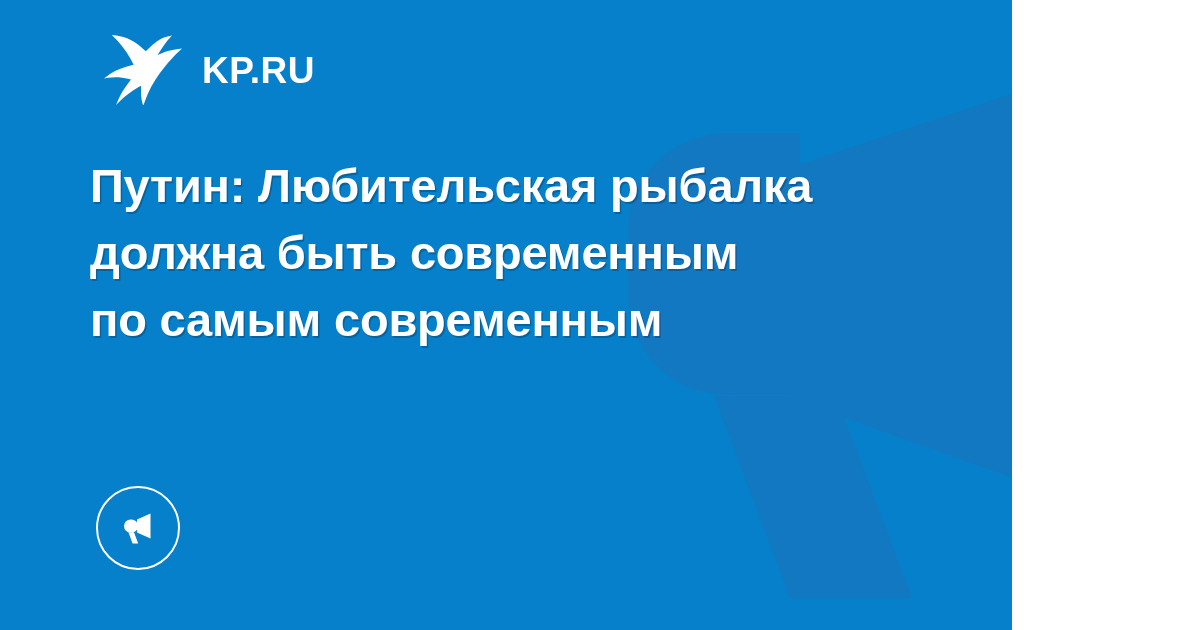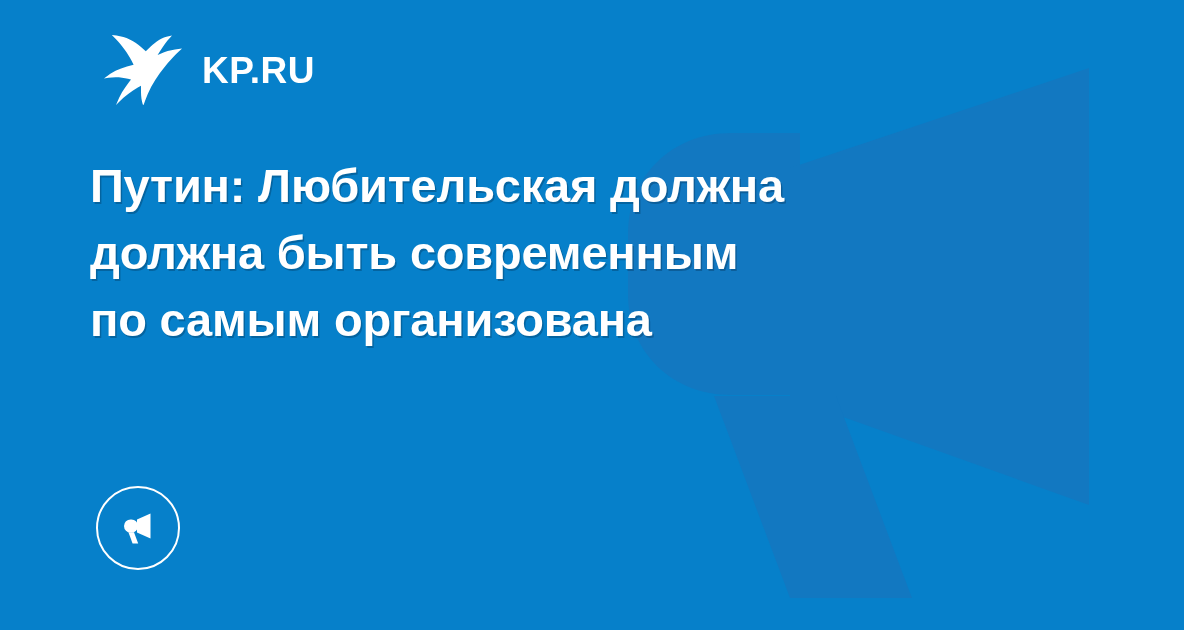--- a/index.html
+++ b/index.html
@@ -3,21 +3,21 @@
 <meta charset="utf-8">
 <title>KP.RU social card</title>
 <style>
   html, body {
     margin: 0;
     padding: 0;
     background: #ffffff;
   }
   #card {
     position: relative;
-    width: 1184px;
+    width: 1012px;
     height: 630px;
     overflow: hidden;
     background: #0680ca;
     font-family: "Liberation Sans", "DejaVu Sans", sans-serif;
     -webkit-font-smoothing: antialiased;
   }
 
   
   #watermark {
     position: absolute;
@@ -116,23 +116,23 @@
             C20.6 61.4 27.6 56.0 33.8 52.6 L37.0 50.8 L37.0 57.0
             C37.0 61.4 37.6 65.6 38.8 69.4 L39.6 70.0 L41.0 66.0
             C44.2 56.8 49.6 46.8 55.6 38.6 C62.8 28.8 70.6 20.0 77.0 14.5
             L78.0 13.6 L71.0 14.6 C66.2 15.3 61.2 16.8 56.6 18.8 L53.6 20.1
             L56.8 15.0 C59.6 10.6 62.8 6.2 65.8 3.0 L68.0 0.6 Z"></path>
     </svg>
     <span id="wordmark">KP.RU</span>
   </div>
 
   <div id="headline">
-    <div class="headline-line">Путин: Любительская должна</div>
+    <div class="headline-line">Путин: Любительская рыбалка</div>
     <div class="headline-line">должна быть современным</div>
-    <div class="headline-line">по самым организована</div>
+    <div class="headline-line">по самым современным</div>
   </div>
 
   <div id="badge">
     <svg id="badge-megaphone-icon" viewBox="0 0 40 40" aria-hidden="true">
 
       <path fill="#ffffff" d="M32.5 5.5 L32.5 30.5 L19.0 24.6 L19.0 11.4 Z"></path>
 
       <rect x="6.0" y="11.4" width="14.0" height="13.2" rx="6.6" fill="#ffffff"></rect>
 
       <path fill="#ffffff" d="M10.4 24.2 L16.0 24.2 L20.2 35.6 L14.6 35.6 Z"></path>

